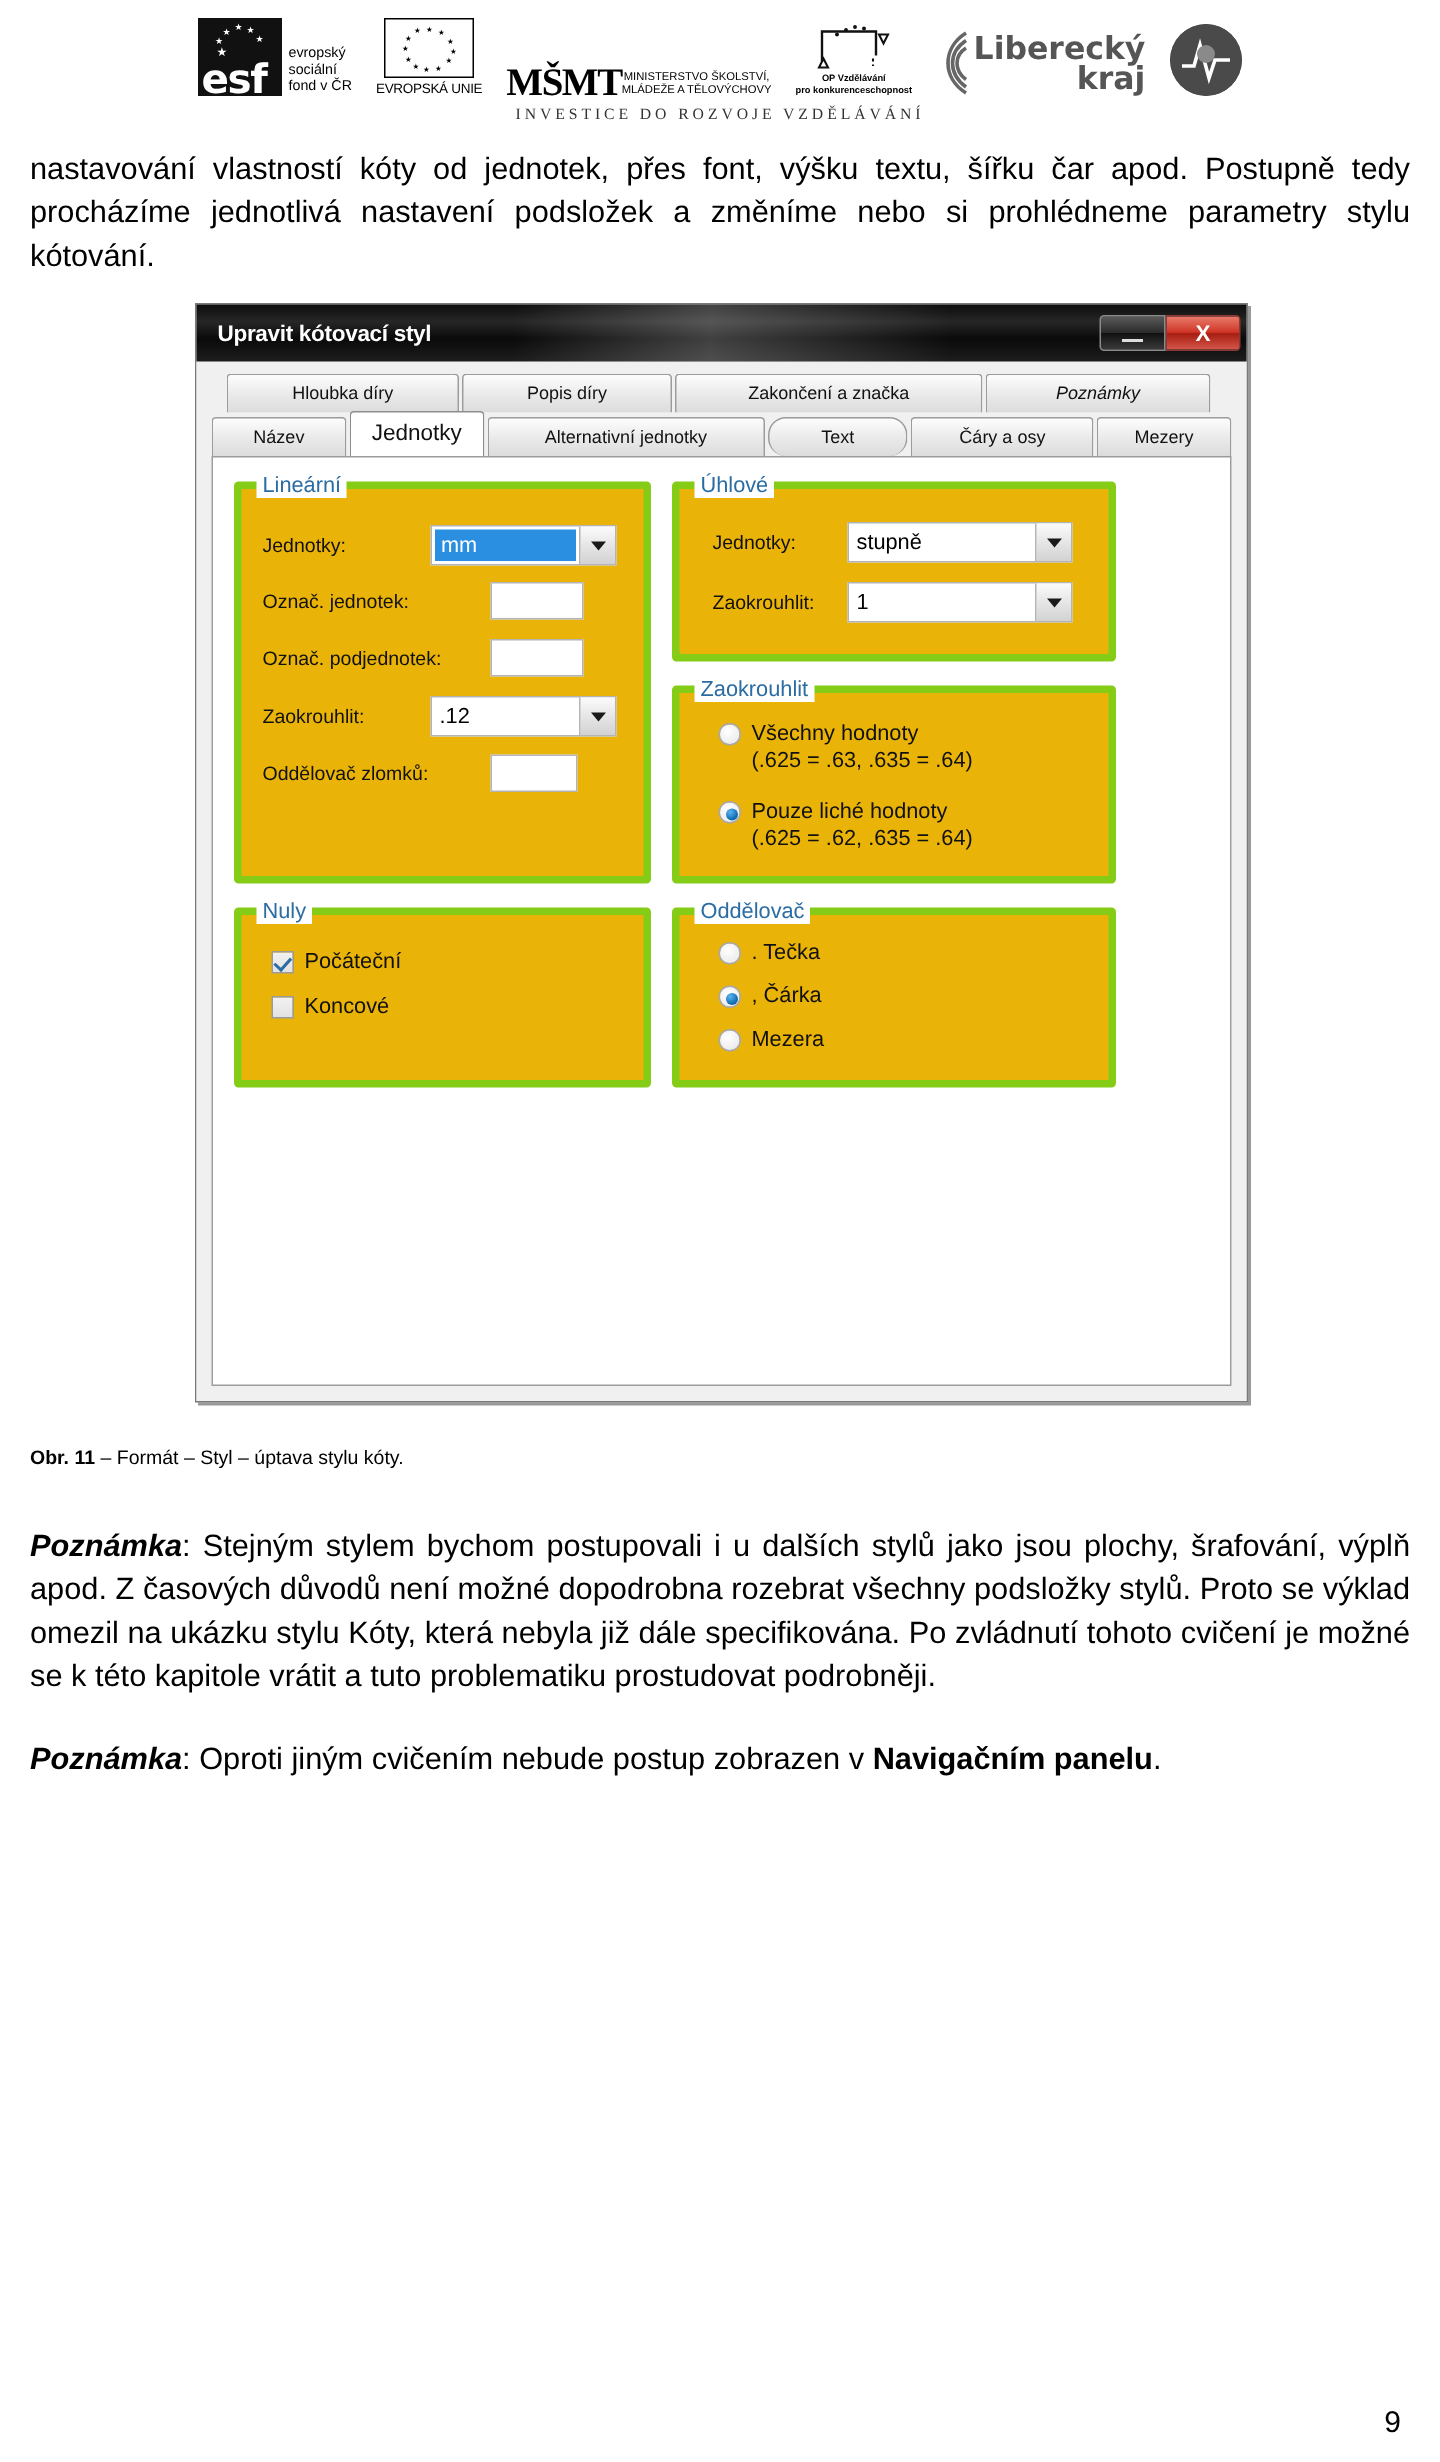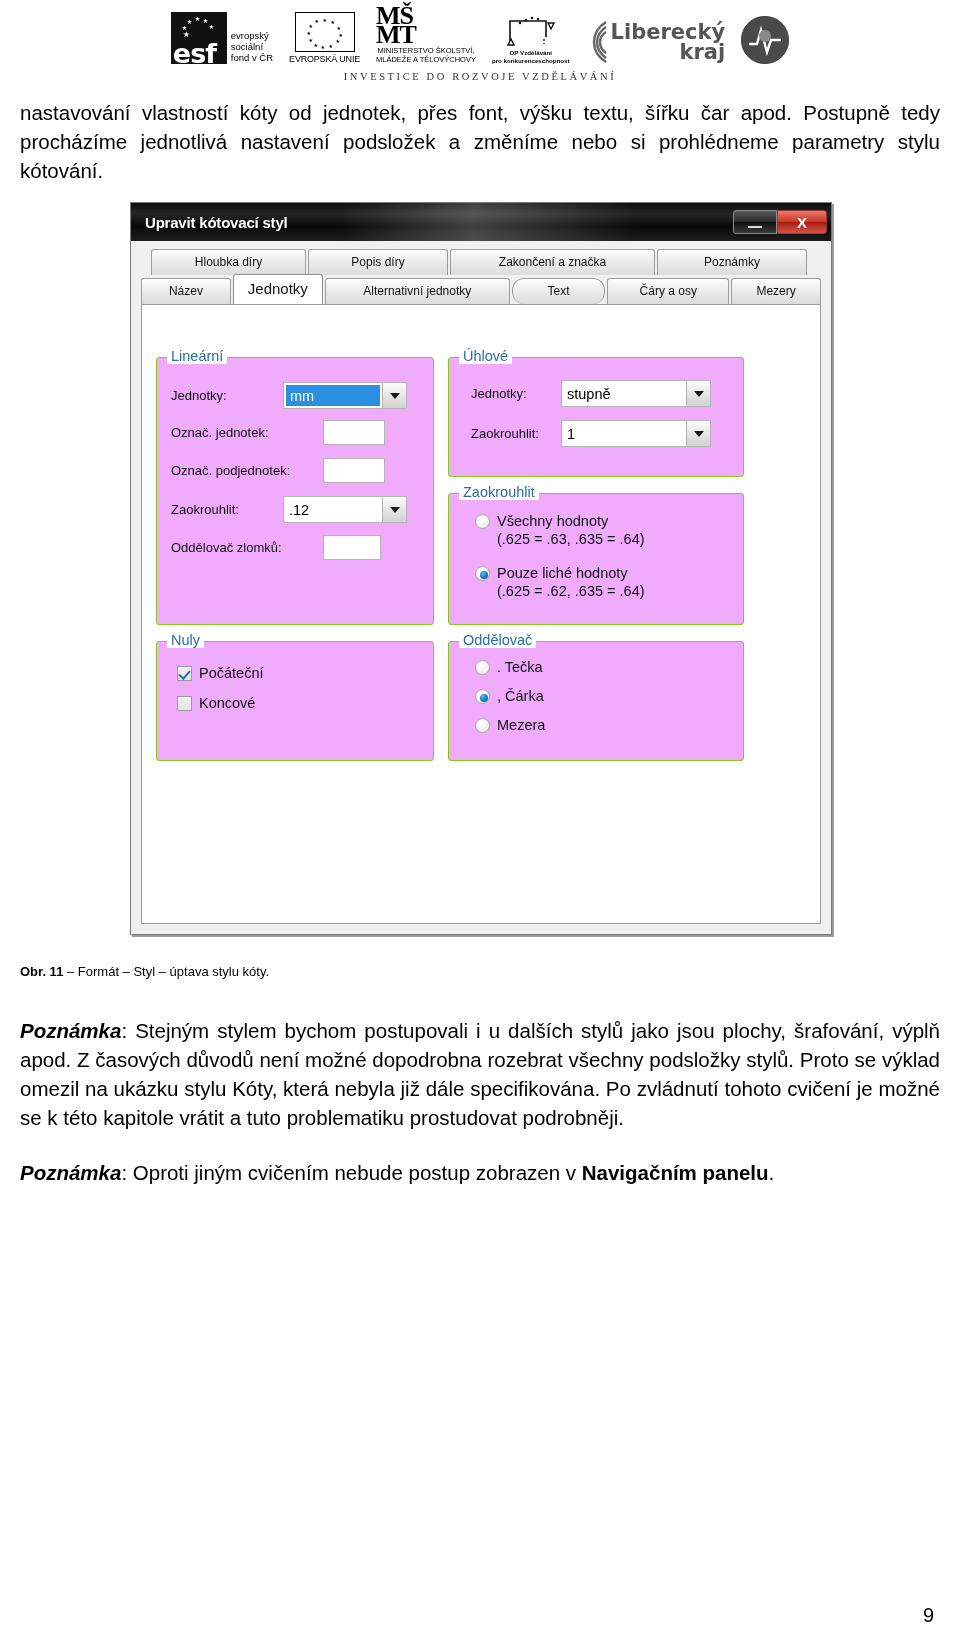--- a/index.html
+++ b/index.html
@@ -70,21 +70,21 @@
   }
   .eu-flag {
     width: 60px; height: 40px;
     border: 1.2px solid #000;
     position: relative;
   }
   .eu-star {
     position: absolute; font-size: 5px; line-height: 5px; color: #000;
   }
   .eu-label { font-size: 9px; margin-top: 2px; letter-spacing: -0.2px; }
-  .logo-msmt { display: flex; flex-direction: column; }
+  .logo-msmt { display: flex; flex-direction: row; align-items: center; }
   .msmt-mark {
     font-family: "Liberation Serif", serif;
     font-size: 26px; font-weight: bold; line-height: 19px;
     letter-spacing: -1px;
   }
   .msmt-caption { font-size: 7.5px; line-height: 8.5px; text-align: center; margin-top: 3px; }
   .logo-op { display: flex; flex-direction: column; align-items: center; }
   .op-mark {
     width: 54px; height: 34px;
     position: relative;
@@ -222,42 +222,41 @@
     background: #ffffff;
     border-color: #8d8d8d;
     padding: 5px 14px 6px 14px;
     position: relative;
     z-index: 5;
     font-size: 15px;
   }
   .t-hloubka { width: 155px; }
   .t-popis   { width: 140px; }
   .t-zakonc  { width: 205px; }
-  .t-poznam  { width: 150px; }
+  .t-poznam  { width: 150px; font-style: italic; }
   .t-nazev   { width: 92px; }
   .t-alt     { width: 190px; }
   .t-text    { width: 96px; border-radius: 12px; }
   .t-cary    { width: 125px; }
   .t-mezery  { width: 92px; }
 
   .tab-page {
     background: #ffffff;
     border: 1px solid #9c9c9c;
     height: 620px;
     position: relative;
     padding: 12px;
   }
 
   
   .group {
     position: absolute;
-    border: 1px solid #84cc16;
+    border: 5px solid #84cc16;
     border-radius: 3px;
-    background: #f0abfc;
-    margin-top: 36px;
+    background: #eab308;
   }
   .group > .legend {
     position: absolute;
     top: -10px; left: 10px;
     background: #ffffff;
     padding: 0 4px;
     color: #2b6ca3;
     font-size: 14.5px;
     font-family: "Liberation Sans", sans-serif;
     white-space: nowrap;

